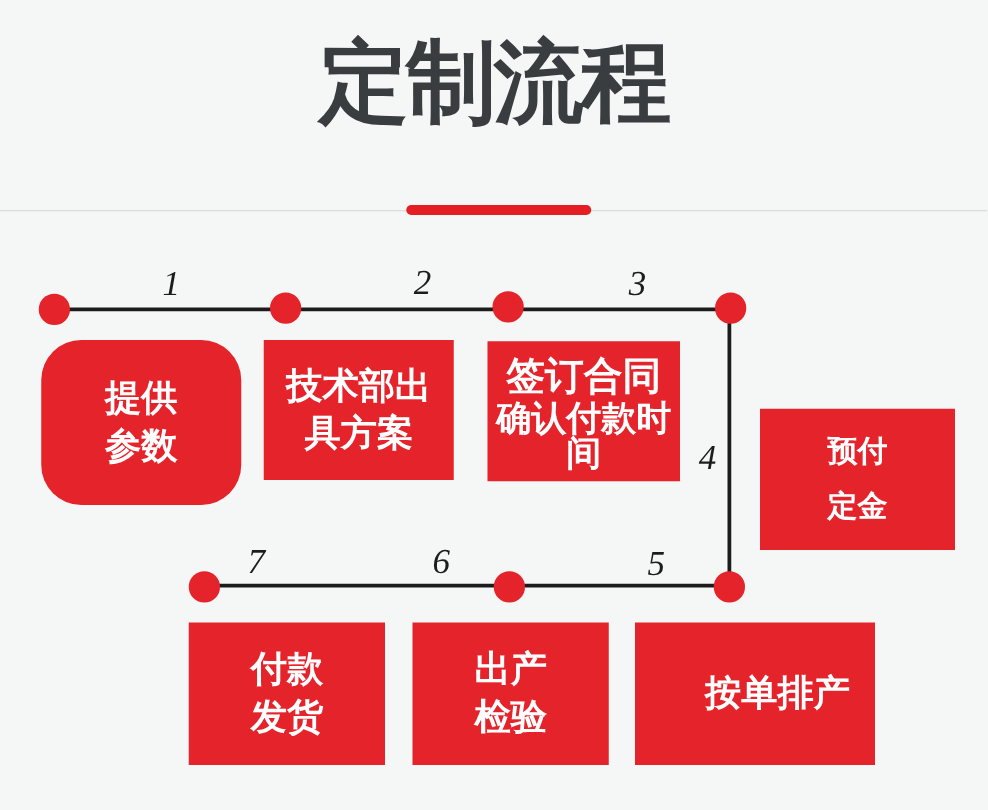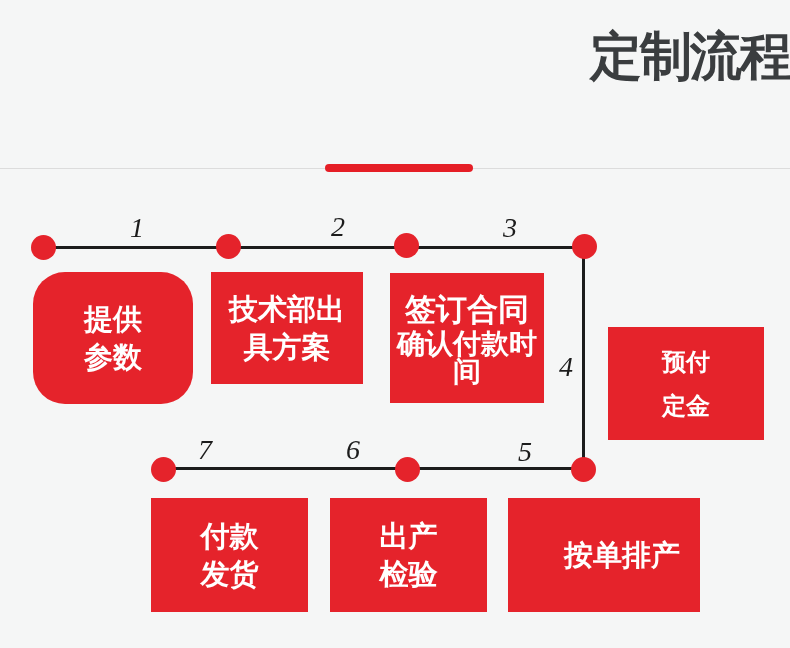--- a/index.html
+++ b/index.html
@@ -13,22 +13,22 @@
     height: 648px;
     background: #f5f6f6;
     overflow: hidden;
   }
 
   
   .page-title {
     position: absolute;
     left: 0; top: 30px;
     width: 790px;
-    text-align: right;
-    font-size: 52px;
+    text-align: center;
+    font-size: 72px;
     font-weight: 900;
     letter-spacing: -2px;
     color: #3a3d3f;
     line-height: 1.0;
     margin: 0;
   }
   .header-divider {
     position: absolute;
     left: 0; top: 168px;
     width: 790px; height: 1px;
@@ -98,21 +98,21 @@
     font-weight: bold;
     z-index: 1;
   }
   .stepbox .ln   { font-size: 29px; line-height: 38px; }
   .stepbox .ln-lg { font-size: 31px; line-height: 40px; }
   .stepbox .ln-xl { font-size: 24px; line-height: 44px; }
   .stepbox .ln-sub { font-size: 28px; line-height: 28px; }
 
   .stepbox.b1 { left: 33px;  top: 272px; width: 160px; height: 132px; border-radius: 32px; }
   .stepbox.b2 { left: 211px; top: 272px; width: 152px; height: 112px; }
-  .stepbox.b3 { left: 390px; top: 273px; width: 154px; height: 130px; }
+  .stepbox.b3 { left: 390px; top: 273px; width: 154px; height: 112px; }
   .stepbox.b4 { left: 608px; top: 327px; width: 156px; height: 113px; }
   .stepbox.b5 { left: 508px; top: 498px; width: 156px; height: 114px; padding-left: 36px; }
   .stepbox.b6 { left: 330px; top: 498px; width: 157px; height: 114px; }
   .stepbox.b7 { left: 151px; top: 498px; width: 157px; height: 114px; }
 </style>
 </head>
 <body>
 
 <div class="canvas">
 

